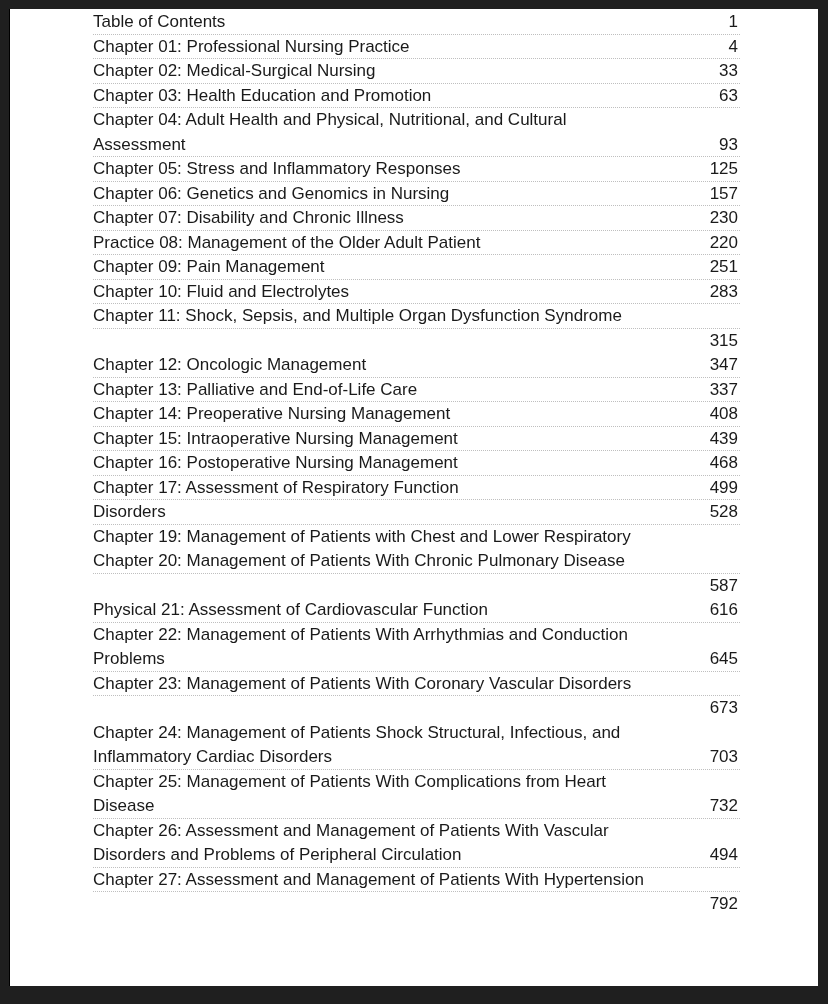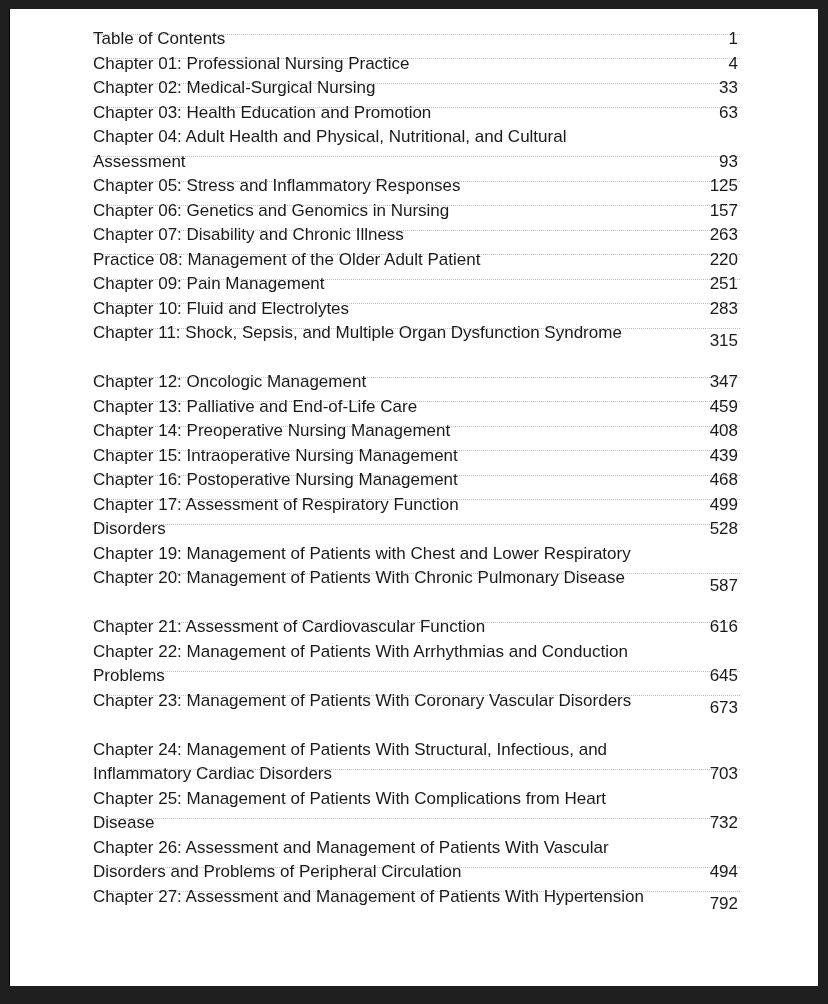--- a/index.html
+++ b/index.html
@@ -34,21 +34,20 @@
     color: #1a1a1a;
     white-space: nowrap;
     border-bottom: 1px dotted transparent;
   }
   .toc-row.dotted {
     border-bottom: 1px dotted #bfbfbf;
   }
   .toc-title {
     flex: 1 1 auto;
     overflow: hidden;
-    margin-top: 17px;
   }
   .toc-page-num {
     flex: 0 0 auto;
     text-align: right;
     padding-right: 2px;
   }
 </style>
 </head>
 <body>
 
@@ -81,21 +80,21 @@
     <div class="toc-row dotted">
       <span class="toc-title">Chapter 05: Stress and Inflammatory Responses</span>
       <span class="toc-page-num">125</span>
     </div>
     <div class="toc-row dotted">
       <span class="toc-title">Chapter 06: Genetics and Genomics in Nursing</span>
       <span class="toc-page-num">157</span>
     </div>
     <div class="toc-row dotted">
       <span class="toc-title">Chapter 07: Disability and Chronic Illness</span>
-      <span class="toc-page-num">263</span>
+      <span class="toc-page-num">230</span>
     </div>
     <div class="toc-row dotted">
       <span class="toc-title">Practice 08: Management of the Older Adult Patient</span>
       <span class="toc-page-num">220</span>
     </div>
     <div class="toc-row dotted">
       <span class="toc-title">Chapter 09: Pain Management</span>
       <span class="toc-page-num">251</span>
     </div>
     <div class="toc-row dotted">
@@ -109,21 +108,21 @@
     <div class="toc-row">
       <span class="toc-title"></span>
       <span class="toc-page-num">315</span>
     </div>
     <div class="toc-row dotted">
       <span class="toc-title">Chapter 12: Oncologic Management</span>
       <span class="toc-page-num">347</span>
     </div>
     <div class="toc-row dotted">
       <span class="toc-title">Chapter 13: Palliative and End-of-Life Care</span>
-      <span class="toc-page-num">459</span>
+      <span class="toc-page-num">337</span>
     </div>
     <div class="toc-row dotted">
       <span class="toc-title">Chapter 14: Preoperative Nursing Management</span>
       <span class="toc-page-num">408</span>
     </div>
     <div class="toc-row dotted">
       <span class="toc-title">Chapter 15: Intraoperative Nursing Management</span>
       <span class="toc-page-num">439</span>
     </div>
     <div class="toc-row dotted">
@@ -144,41 +143,41 @@
     </div>
     <div class="toc-row dotted">
       <span class="toc-title">Chapter 20: Management of Patients With Chronic Pulmonary Disease</span>
       <span class="toc-page-num"></span>
     </div>
     <div class="toc-row">
       <span class="toc-title"></span>
       <span class="toc-page-num">587</span>
     </div>
     <div class="toc-row dotted">
-      <span class="toc-title">Chapter 21: Assessment of Cardiovascular Function</span>
+      <span class="toc-title">Physical 21: Assessment of Cardiovascular Function</span>
       <span class="toc-page-num">616</span>
     </div>
     <div class="toc-row">
       <span class="toc-title">Chapter 22: Management of Patients With Arrhythmias and Conduction</span>
       <span class="toc-page-num"></span>
     </div>
     <div class="toc-row dotted">
       <span class="toc-title">Problems</span>
       <span class="toc-page-num">645</span>
     </div>
     <div class="toc-row dotted">
       <span class="toc-title">Chapter 23: Management of Patients With Coronary Vascular Disorders</span>
       <span class="toc-page-num"></span>
     </div>
     <div class="toc-row">
       <span class="toc-title"></span>
       <span class="toc-page-num">673</span>
     </div>
     <div class="toc-row">
-      <span class="toc-title">Chapter 24: Management of Patients With Structural, Infectious, and</span>
+      <span class="toc-title">Chapter 24: Management of Patients Shock Structural, Infectious, and</span>
       <span class="toc-page-num"></span>
     </div>
     <div class="toc-row dotted">
       <span class="toc-title">Inflammatory Cardiac Disorders</span>
       <span class="toc-page-num">703</span>
     </div>
     <div class="toc-row">
       <span class="toc-title">Chapter 25: Management of Patients With Complications from Heart</span>
       <span class="toc-page-num"></span>
     </div>

